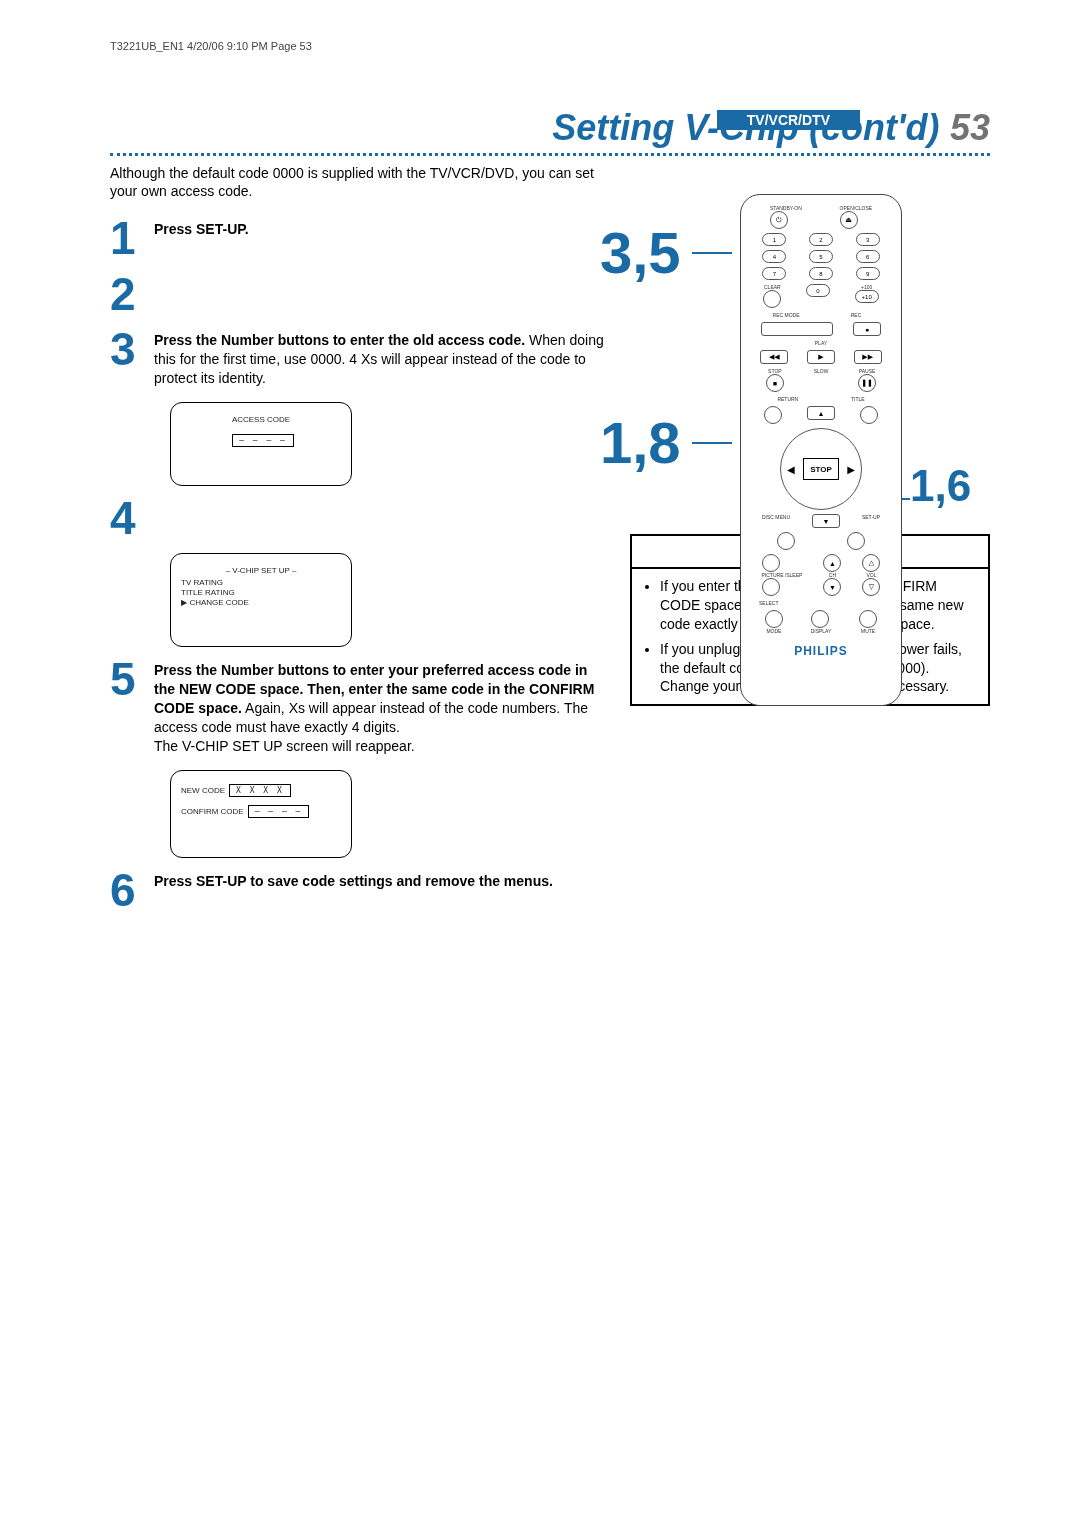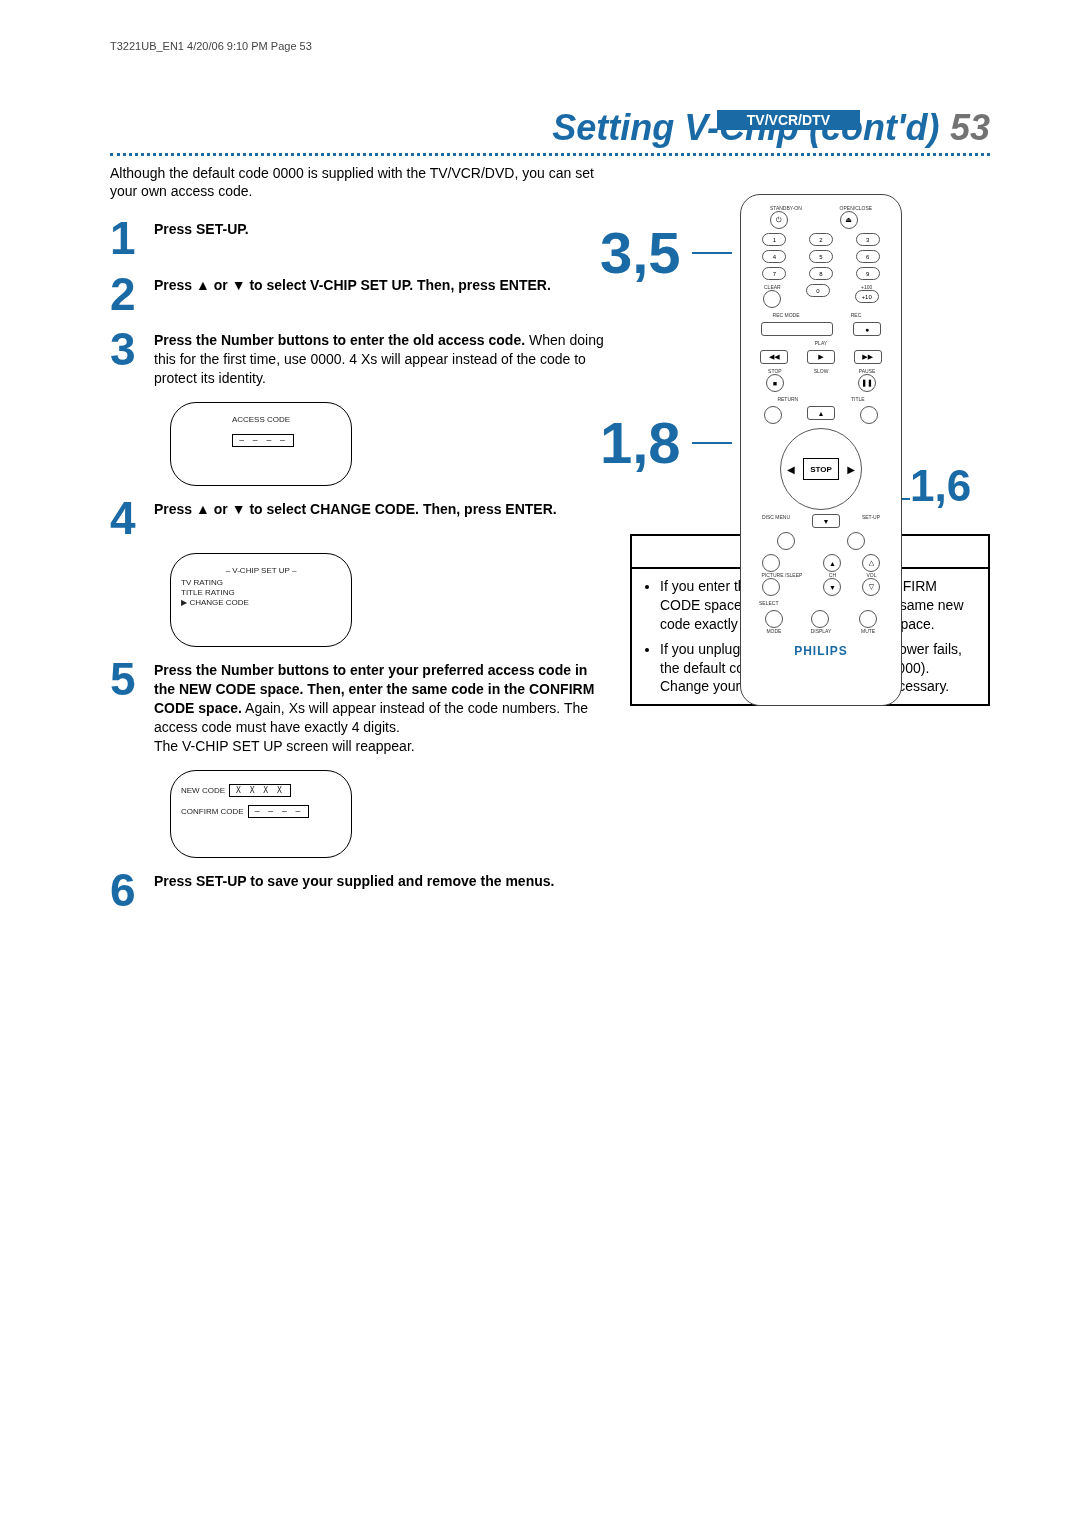--- a/index.html
+++ b/index.html
@@ -86,21 +86,21 @@
     flex-shrink: 0;
   }
   .step-body {
     font-size: 14px;
     line-height: 1.35;
     padding-top: 2px;
   }
   .step-body b { font-weight: bold; }
   .screen {
     border: 1px solid #000;
-    border-radius: 26px;
+    border-radius: 12px;
     width: 160px;
     padding: 12px 10px 38px 10px;
     font-size: 8px;
     margin: 6px 0 12px 60px;
     text-align: center;
     color: #222;
   }
   .screen .line { text-align: left; margin: 1px 0; }
   .screen .title-small { text-align: center; margin-bottom: 3px; }
   .code-box {
@@ -237,56 +237,54 @@
     <div class="left-col">
       <div class="intro">Although the default code 0000 is supplied with the TV/VCR/DVD, you can set your own access code.</div>
 
       <div class="step">
         <div class="step-num">1</div>
         <div class="step-body"><b>Press SET-UP.</b></div>
       </div>
 
       <div class="step">
         <div class="step-num">2</div>
-        <div class="step-body"><b>Press ▲ or ▼ to select V-CHIP SET UP. Then, press ENTER.</b></div>
       </div>
 
       <div class="step">
         <div class="step-num">3</div>
         <div class="step-body"><b>Press the Number buttons to enter the old access code.</b><span> When doing this for the first time, use 0000. 4 Xs will appear instead of the code to protect its identity.</span></div>
       </div>
       <div class="screen">
         <div class="title-small">ACCESS CODE</div>
         <div style="margin-top:10px"><span class="code-box">– – – –</span></div>
       </div>
 
       <div class="step">
         <div class="step-num">4</div>
-        <div class="step-body"><b>Press ▲ or ▼ to select CHANGE CODE. Then, press ENTER.</b></div>
       </div>
       <div class="screen">
         <div class="title-small">– V-CHIP SET UP –</div>
         <div class="line">TV RATING</div>
         <div class="line">TITLE RATING</div>
         <div class="line">▶ CHANGE CODE</div>
       </div>
 
       <div class="step">
         <div class="step-num">5</div>
         <div class="step-body"><b>Press the Number buttons to enter your preferred access code in the NEW CODE space. Then, enter the same code in the CONFIRM CODE space.</b><span style="white-space:pre-line"> Again, Xs will appear instead of the code numbers. The access code must have exactly 4 digits.
 The V-CHIP SET UP screen will reappear.</span></div>
       </div>
       <div class="screen">
         <div class="line"><span>NEW CODE</span><span class="code-box">X X X X</span></div>
         <div class="line" style="margin-top:8px"><span>CONFIRM CODE</span><span class="code-box">– – – –</span></div>
       </div>
 
       <div class="step">
         <div class="step-num">6</div>
-        <div class="step-body"><b>Press SET-UP to save your supplied and remove the menus.</b></div>
+        <div class="step-body"><b>Press SET-UP to save code settings and remove the menus.</b></div>
       </div>
     </div>
 
     <div class="right-col">
 
       <div class="callout" style="top:60px; left:-30px">
         <span>3,5</span>
         <div class="line-h" style="top:28px; left:92px; width:40px"></div>
       </div>
       <div class="callout" style="top:250px; left:-30px">

